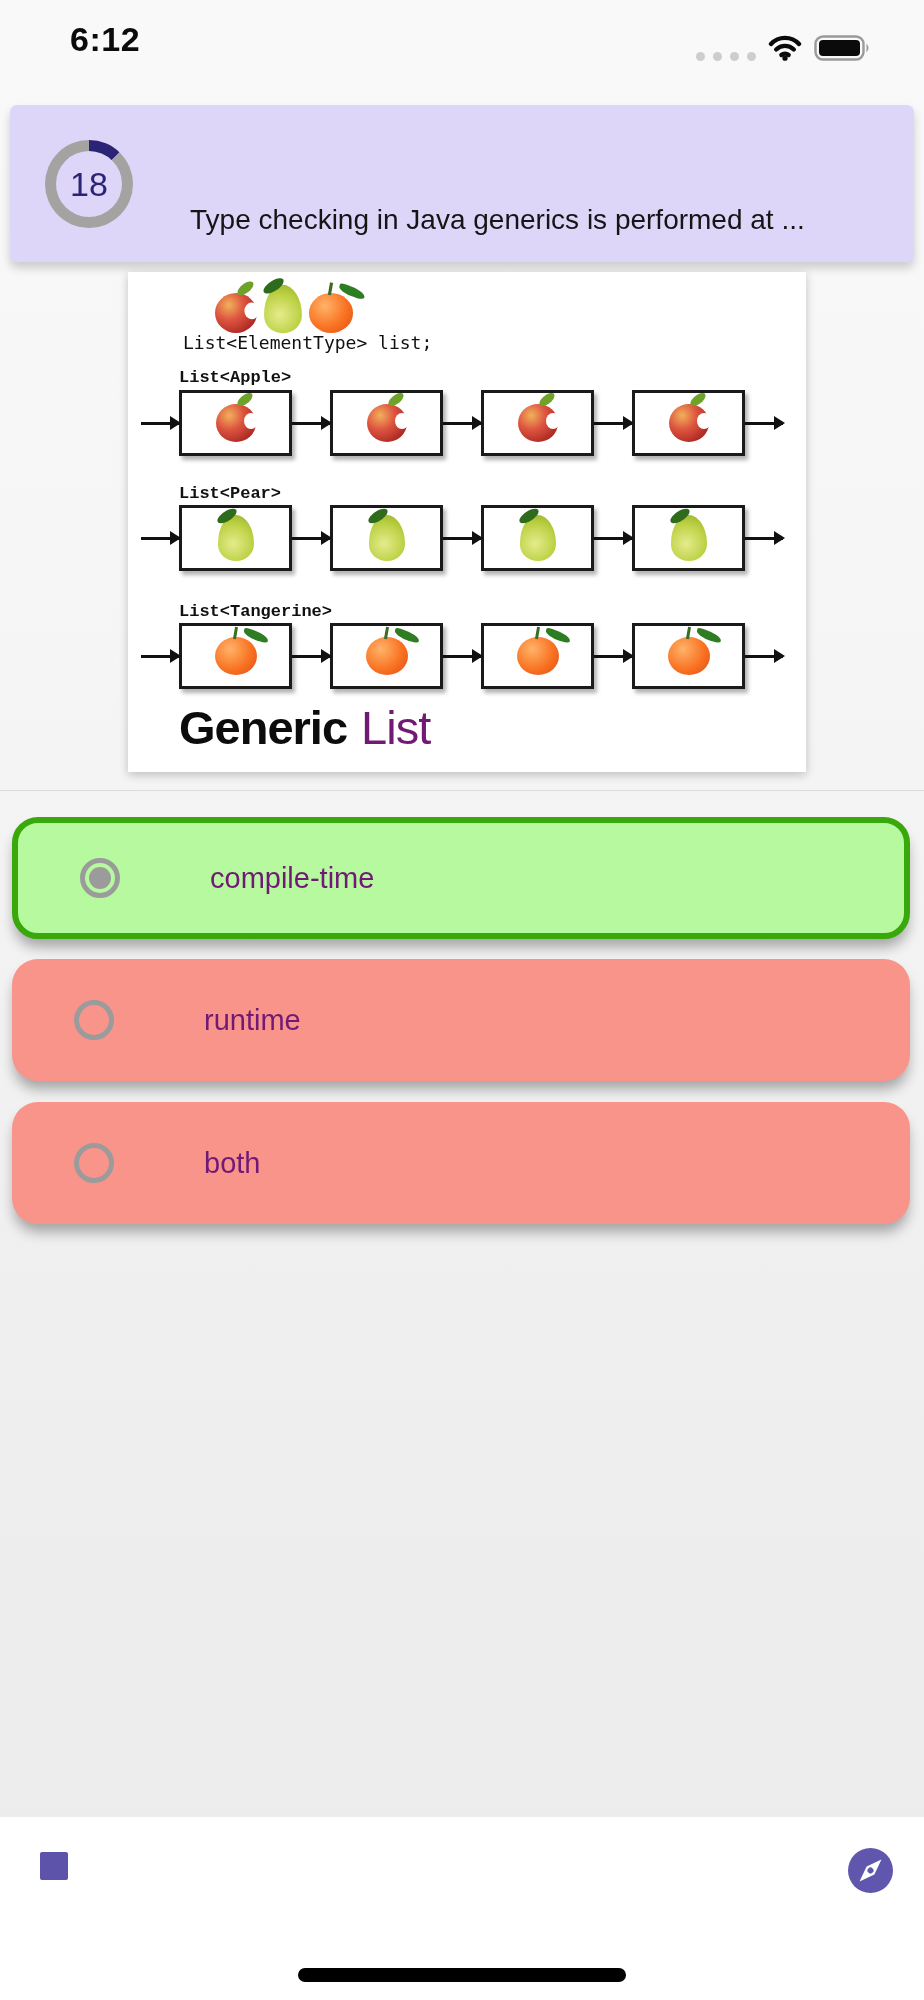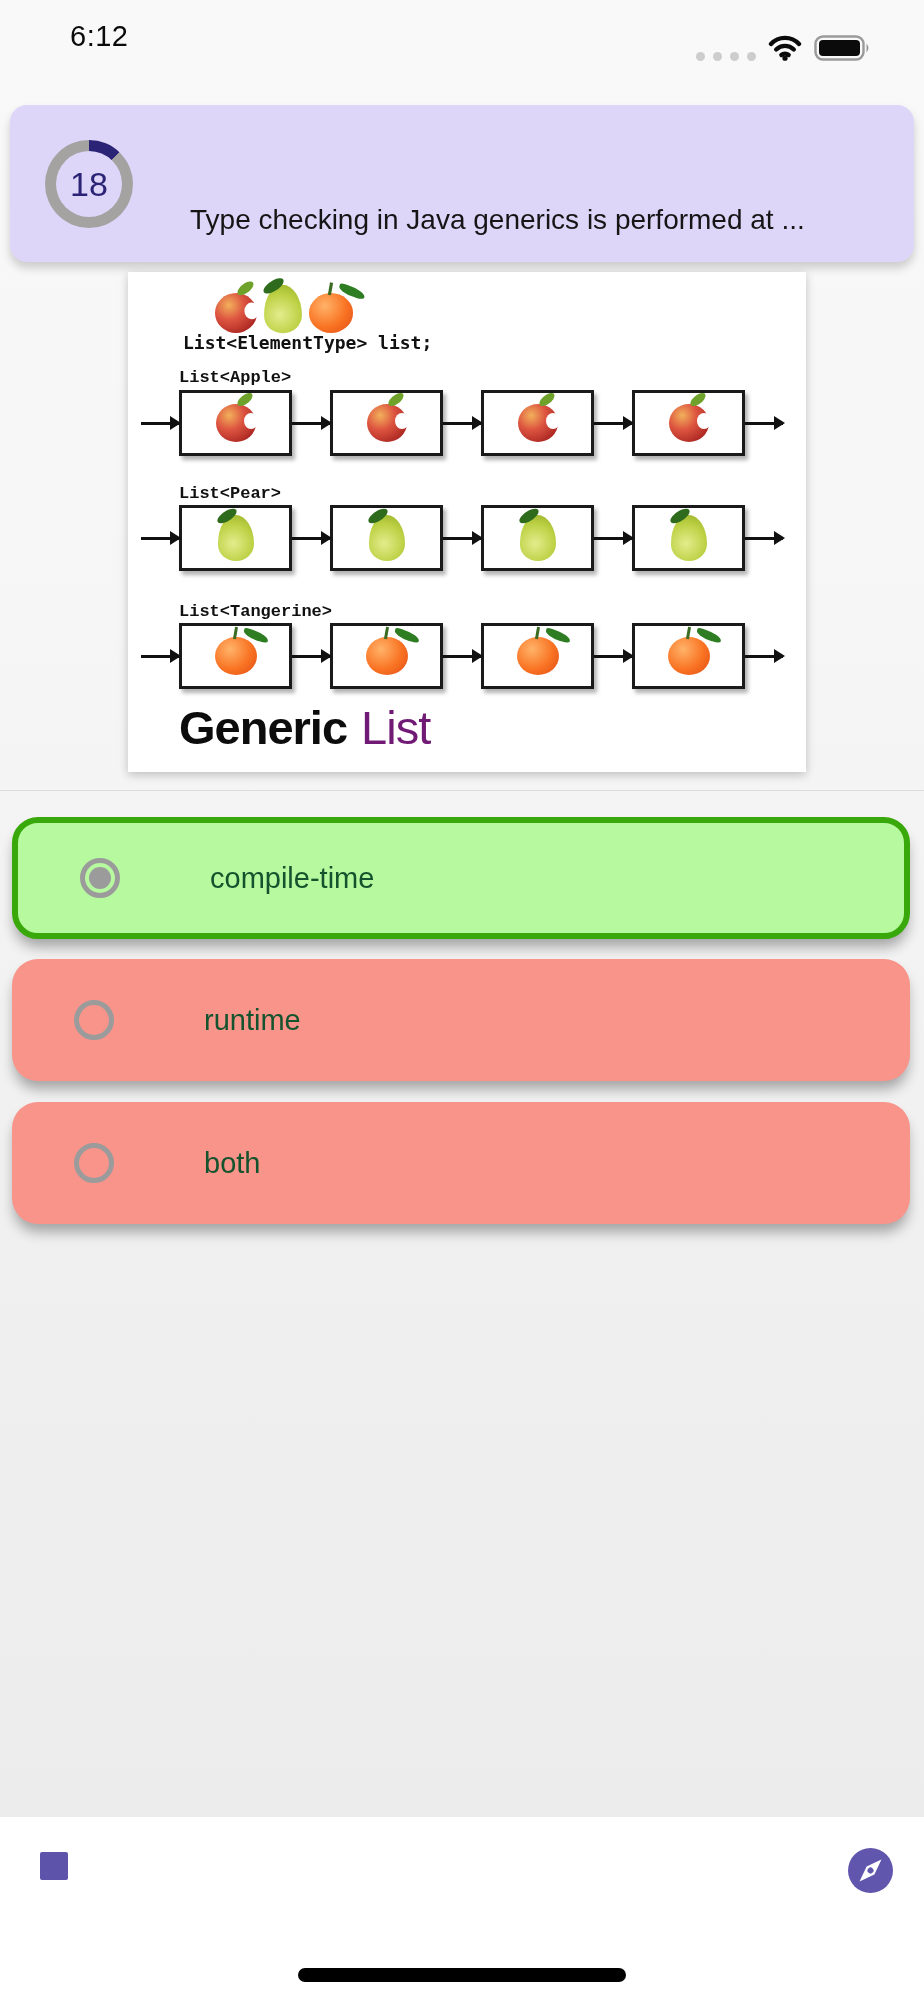--- a/index.html
+++ b/index.html
@@ -6,49 +6,49 @@
   html,body { background:#ddd; }
   body { font-family:"Liberation Sans", sans-serif; }
   .screen {
     position:relative; width:924px; height:2000px; margin:0 auto;
     background:linear-gradient(180deg,#f9f9f9 0%,#f6f6f6 30%,#f0f0f0 60%,#ececec 91%);
     overflow:hidden;
   }
 
   
   .statusbar { position:absolute; top:0; left:0; width:100%; height:90px; }
-  .time { position:absolute; left:70px; top:20px; font-size:29px; font-weight:400; color:#0b0b0b; letter-spacing:.5px; }
+  .time { position:absolute; left:70px; top:20px; font-size:34px; font-weight:700; color:#0b0b0b; letter-spacing:.5px; }
   .sicons { position:absolute; right:52px; top:34px; display:flex; align-items:center; gap:12px; }
   .cell-dots { display:flex; gap:8px; align-items:flex-end; margin-top:18px; }
   .cell-dots i { width:9px; height:9px; border-radius:50%; background:#cdcdcd; }
   .wifi svg, .batt svg { display:block; }
 
   
   .banner {
     position:absolute; left:10px; top:105px; width:904px; height:157px;
-    background:#DDD6F8; border-radius:17px;
+    background:#DDD6F8; border-radius:7px;
     box-shadow:0 6px 10px rgba(0,0,0,.18);
   }
   .ring { position:absolute; left:35px; top:35px; width:88px; height:88px; border-radius:50%;
           background:conic-gradient(#2B2375 12%, #A5A2A2 0); }
   .ring::after { content:""; position:absolute; left:11px; top:11px; width:66px; height:66px;
           border-radius:50%; background:#DDD6F8; }
   .ring-num { position:absolute; left:0; top:0; width:88px; height:88px; display:flex;
           align-items:center; justify-content:center; font-size:34px; color:#2B2375; z-index:2; }
   .qtext { position:absolute; left:180px; top:50%; transform:translateY(-50%); width:690px;
           font-size:28px; line-height:42px; color:#151515;margin-top:36px; }
 
   
   .figure {
     position:absolute; left:128px; top:272px; width:678px; height:500px; background:#fff;
     box-shadow:0 3px 9px rgba(0,0,0,.22);
   }
   .trio { position:absolute; left:86px; top:14px; display:flex; align-items:flex-end; gap:5px; }
   .codeline { position:absolute; left:55px; top:60px; font-family:"DejaVu Sans Mono", monospace;
-          font-size:18px; font-weight:700; color:#111; }
+          font-size:18px; font-weight:400; color:#111; }
   .rowlabel { position:absolute; left:51px; font-family:Liberation Mono, monospace;
           font-size:17px; font-weight:600; color:#111; }
   .chain { position:absolute; left:13px; display:flex; align-items:center; }
   .cellbox { width:113px; height:66px; background:#fff; border:3px solid #1a1a1a;
           box-shadow:3px 4px 4px rgba(0,0,0,.3); display:flex; align-items:center; justify-content:center; }
   .arrow { width:38px; height:3px; background:#111; position:relative; flex:0 0 38px; }
   .arrow::after { content:""; position:absolute; right:-2px; top:-6px; border-left:11px solid #111;
           border-top:7px solid transparent; border-bottom:7px solid transparent; }
   .caption { position:absolute; left:51px; top:428px; font-size:47px; letter-spacing:-1px; }
   .caption .b { font-weight:800; color:#0c0c0c; }
@@ -80,21 +80,21 @@
 
   
   .option { position:absolute; left:12px; width:898px; height:122px; border-radius:26px;
       display:flex; align-items:center; box-shadow:0 10px 13px -2px rgba(0,0,0,.32); }
   .option.state-correct { background:#B7F99F; border:6px solid #38A80A; }
   .option.state-default { background:#F9948B; border:none; }
   .radio { width:40px; height:40px; border:5px solid #9b9b9b; border-radius:50%;
       margin-left:62px; position:relative; flex:0 0 40px; }
   .option.sel .radio::after { content:""; position:absolute; left:4px; top:4px; width:22px; height:22px;
       border-radius:50%; background:#9b9b9b; }
-  .opt-label { margin-left:90px; font-size:29px; color:#14532d; }
+  .opt-label { margin-left:90px; font-size:29px; color:#701a75; }
 
   
   .bottombar { position:absolute; left:0; top:1817px; width:100%; height:183px; background:#ffffff; }
   .continue {
     position:absolute; left:338px; top:1763px; width:246px; height:100px; border-radius:50px;
     background:#6459B2; border:none; color:#fff; font-size:30px; font-weight:700;
     font-family:"Liberation Sans", sans-serif; letter-spacing:.5px;
     box-shadow:0 6px 12px rgba(0,0,0,.25); display:flex; align-items:center; justify-content:center; z-index:5;
   }
   .stop-square { position:absolute; left:40px; top:1852px; width:28px; height:28px; background:#5E53AB; border-radius:2px; }

